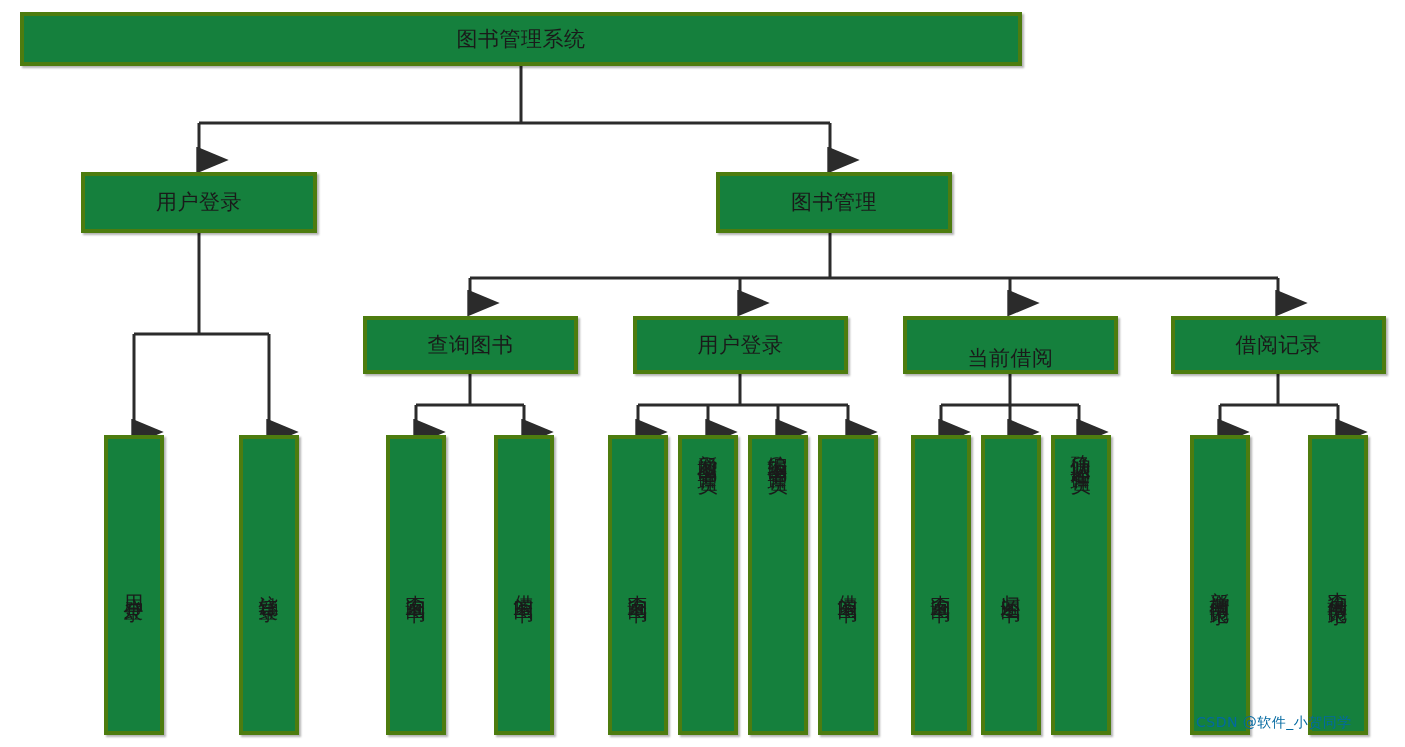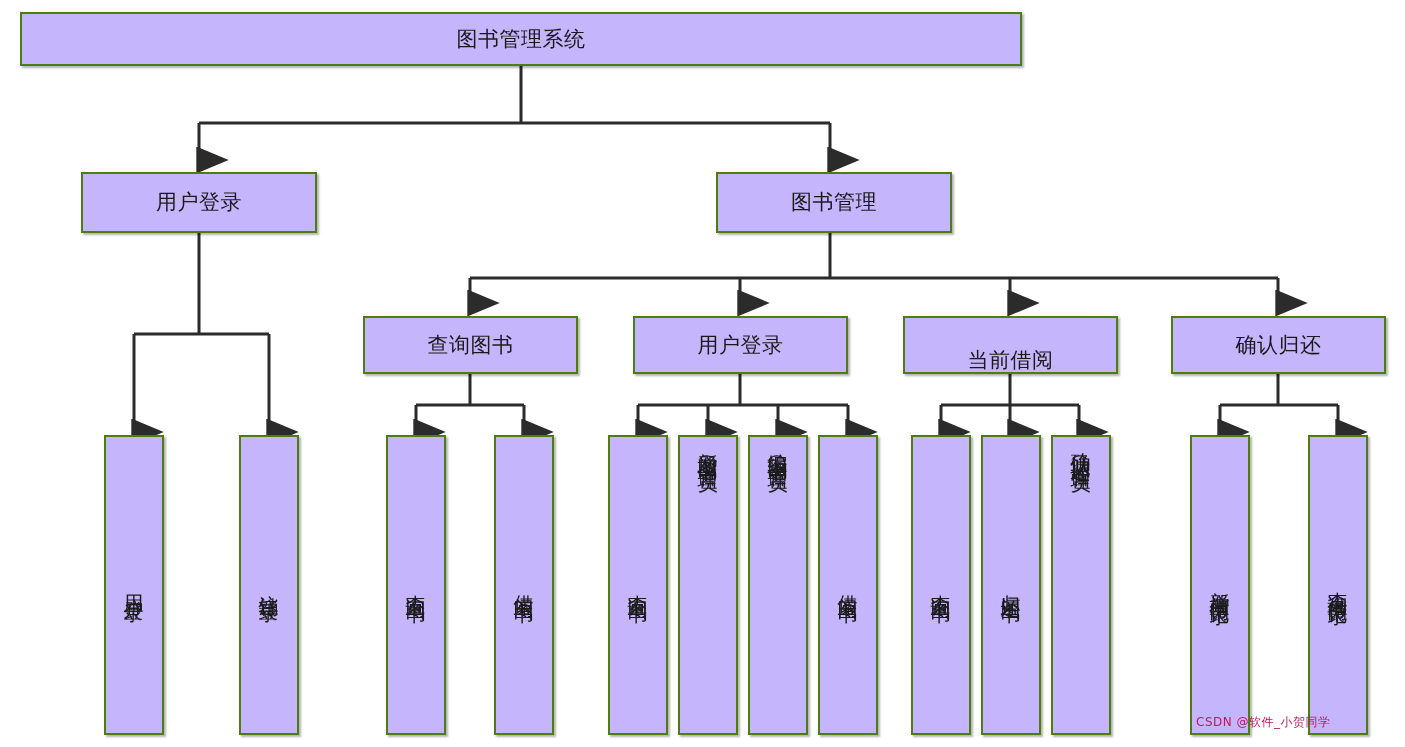--- a/index.html
+++ b/index.html
@@ -21,22 +21,22 @@
   #edges {
     position: absolute;
     left: 0;
     top: 0;
     width: 1405px;
     height: 747px;
   }
   .node {
     position: absolute;
     box-sizing: border-box;
-    background: #c4b5fd;
-    border: 2px solid #4d7c0f;
+    background: #15803d;
+    border: 4px solid #4d7c0f;
     box-shadow: 2px 2px 2px rgba(0,0,0,0.30);
     display: flex;
     align-items: center;
     justify-content: center;
     color: #1a1a1a;
   }
   .node .label {
     display: block;
     text-align: center;
     line-height: 1.08;
@@ -61,22 +61,22 @@
     line-height: 1.0;
     letter-spacing: 3px;
     white-space: nowrap;
   }
   .node.vert.center .label {
     margin-top: auto;
     margin-bottom: auto;
   }
   .watermark {
     position: absolute;
-    font-size: 12px;
-    color: #be185d;
+    font-size: 14px;
+    color: #0369a1;
     white-space: nowrap;
     letter-spacing: 0.5px;
     pointer-events: none;
   }
 </style>
 </head>
 <body>
 
 <div id="canvas">
 
@@ -146,21 +146,21 @@
   <div class="node horiz" style="left:363px; top:316px; width:215px; height:58px;">
     <span class="label">查询图书</span>
   </div>
   <div class="node horiz" style="left:633px; top:316px; width:215px; height:58px;">
     <span class="label">用户登录</span>
   </div>
   <div class="node horiz" style="left:903px; top:316px; width:215px; height:58px;align-items:flex-end;">
     <span class="label">当前借阅</span>
   </div>
   <div class="node horiz" style="left:1171px; top:316px; width:215px; height:58px;">
-    <span class="label">确认归还</span>
+    <span class="label">借阅记录</span>
   </div>
 
   <div class="node vert center" style="left:104px; top:435px; width:60px; height:300px;">
     <span class="label">用户登录</span>
   </div>
   <div class="node vert center" style="left:239px; top:435px; width:60px; height:300px;">
     <span class="label">注销登录</span>
   </div>
 
   <div class="node vert center" style="left:386px; top:435px; width:60px; height:300px;">

